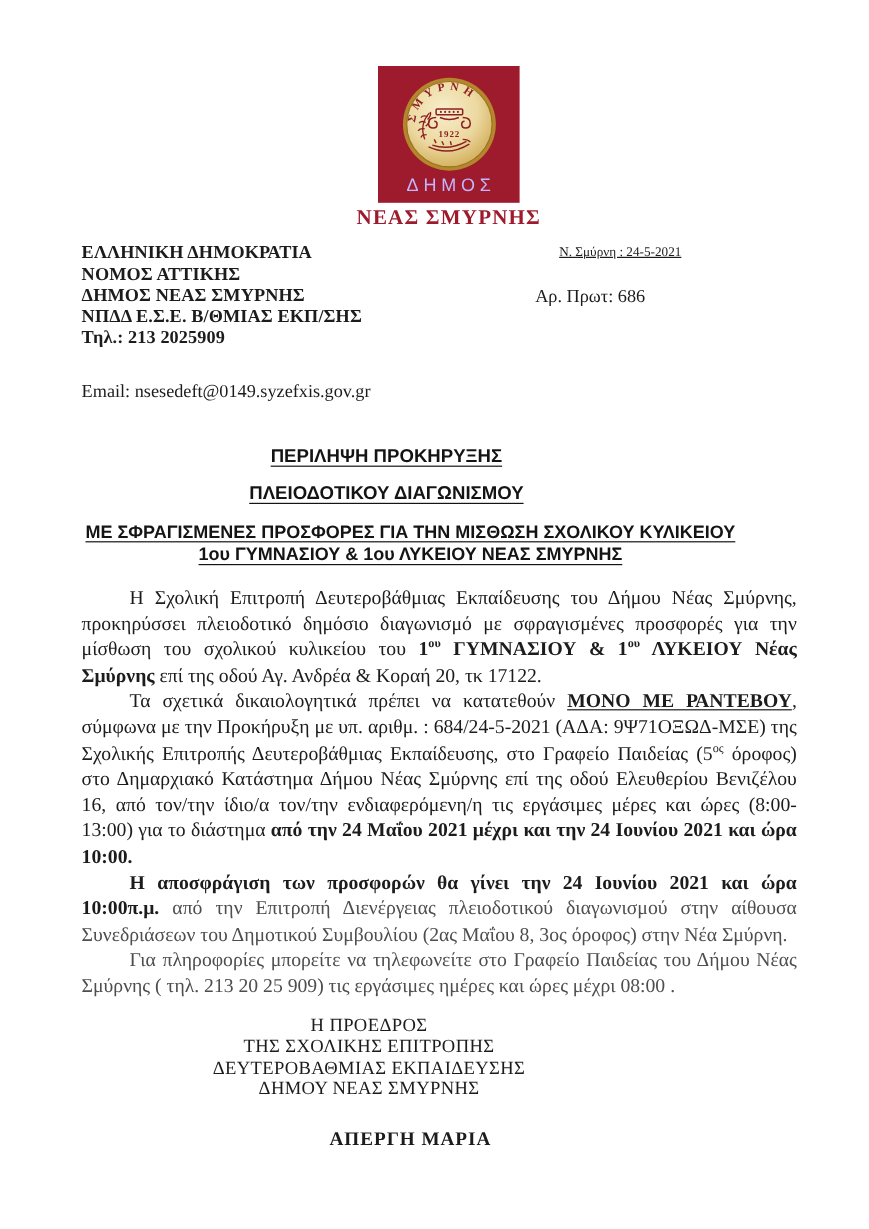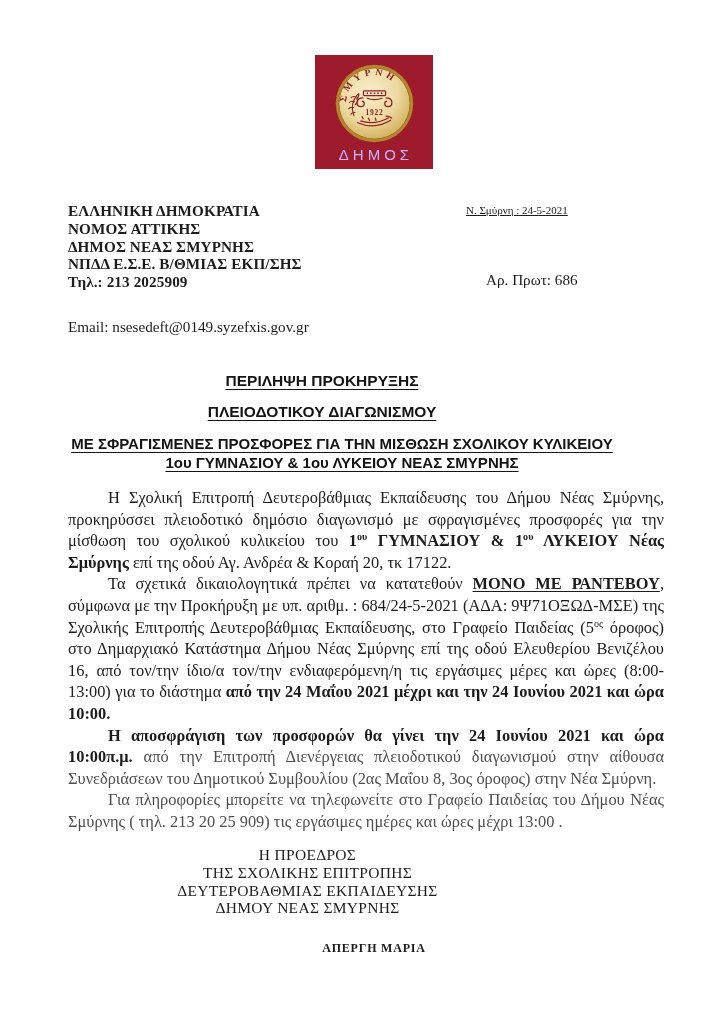--- a/index.html
+++ b/index.html
@@ -34,21 +34,21 @@
     font-weight:bold; font-size:17.5px; letter-spacing:1px;
     white-space:nowrap;
   }
   
   .agency-lines{
     position:absolute; left:68px; top:202px;
     font-weight:bold; font-size:15.2px; line-height:17.8px;
     letter-spacing:0.1px; white-space:nowrap;
   }
   .meta-date{ position:absolute; left:466px; top:204px; font-size:11px; white-space:nowrap;text-decoration:underline;}
-  .meta-prot{ position:absolute; left:486px; top:239px; font-size:15.2px; white-space:nowrap;margin-top:32px;}
+  .meta-prot{ position:absolute; left:446px; top:239px; font-size:15.2px; white-space:nowrap;}
   .email-line{ position:absolute; left:68px; top:318px; font-size:15.2px; white-space:nowrap;}
   
   .doc-title{
     position:absolute; left:0; width:644px; text-align:center;
     font-family:"Liberation Sans", sans-serif;
     font-weight:bold; color:#141414;
   }
   .t1{ top:372px; font-size:15.5px; }
   .t2{ top:403px; font-size:15.5px; }
   .t3{ top:435px; font-size:15px; line-height:18.5px; padding:0 40px; width:604px; }
@@ -64,21 +64,21 @@
   .document-body .gray{ color:#4e4e4e; }
   .document-body sup{ font-size:62%; line-height:0; }
   
   .signature-block{
     position:absolute; left:0; top:846px; width:615px;
     text-align:center; font-size:15.5px; line-height:17.8px;
     letter-spacing:0.3px;
   }
   .signer-name{
     position:absolute; left:0; top:941px; width:684px;
-    text-align:center; font-weight:bold; font-size:12px; letter-spacing:0.8px;margin-left:32px;
+    text-align:center; font-weight:bold; font-size:16px; letter-spacing:0.8px;
   }
 </style>
 </head>
 <body>
 
 <div class="logo-wrap">
   <div class="logo-square" style="background:#9e1b2d;">
     <svg class="logo-coin" viewBox="0 0 100 100" aria-hidden="true">
       <defs>
         <radialGradient id="gface" cx="42%" cy="34%" r="75%">
@@ -121,20 +121,21 @@
 
       <g stroke="#8c2022" fill="none" stroke-width="1.5">
         <path d="M28,74 q22,10 43,-3"></path>
         <path d="M32,72 q18,6 36,-4"></path>
         <path d="M64,66 q6,0 8,3"></path>
         <path d="M36,70 l-2,-4 M44,72 l-2,-4 M52,72 l-1,-4"></path>
       </g>
     </svg>
     <div class="logo-dimos" style="color:#c4b5fd;">ΔΗΜΟΣ</div>
   </div>
+  <div class="logo-name" style="color:#9e1b2d;">ΝΕΑΣ ΣΜΥΡΝΗΣ</div>
 </div>
 
 <div class="agency-lines">
     <div>ΕΛΛΗΝΙΚΗ ΔΗΜΟΚΡΑΤΙΑ</div>
     <div>ΝΟΜΟΣ ΑΤΤΙΚΗΣ</div>
     <div>ΔΗΜΟΣ ΝΕΑΣ ΣΜΥΡΝΗΣ</div>
     <div>ΝΠΔΔ Ε.Σ.Ε. Β/ΘΜΙΑΣ ΕΚΠ/ΣΗΣ</div>
     <div>Τηλ.: 213 2025909</div>
   </div>
 
@@ -150,21 +151,21 @@
 </div>
 <div class="doc-title t3">
   <div><span class="ul">ΜΕ ΣΦΡΑΓΙΣΜΕΝΕΣ ΠΡΟΣΦΟΡΕΣ ΓΙΑ ΤΗΝ ΜΙΣΘΩΣΗ ΣΧΟΛΙΚΟΥ ΚΥΛΙΚΕΙΟΥ</span></div>
   <div><span class="ul">1ου ΓΥΜΝΑΣΙΟΥ &amp; 1ου ΛΥΚΕΙΟΥ ΝΕΑΣ ΣΜΥΡΝΗΣ</span></div>
 </div>
 
 <div class="document-body">
     <p><span>Η Σχολική Επιτροπή Δευτεροβάθμιας Εκπαίδευσης του Δήμου Νέας Σμύρνης, προκηρύσσει πλειοδοτικό δημόσιο διαγωνισμό με σφραγισμένες προσφορές για την μίσθωση του σχολικού κυλικείου του </span><span class="b">1</span><sup class="b">ου</sup><span class="b"> ΓΥΜΝΑΣΙΟΥ &amp; 1</span><sup class="b">ου</sup><span class="b"> ΛΥΚΕΙΟΥ Νέας Σμύρνης</span><span> επί της οδού Αγ. Ανδρέα &amp; Κοραή 20, τκ 17122.</span></p>
     <p><span>Τα σχετικά δικαιολογητικά πρέπει να κατατεθούν </span><span class="b u">ΜΟΝΟ ΜΕ ΡΑΝΤΕΒΟΥ</span><span>, σύμφωνα με την Προκήρυξη με υπ. αριθμ. : 684/24-5-2021 (ΑΔΑ: 9Ψ71ΟΞΩΔ-ΜΣΕ) της Σχολικής Επιτροπής Δευτεροβάθμιας Εκπαίδευσης, στο Γραφείο Παιδείας (5</span><sup>ος</sup><span> όροφος) στο Δημαρχιακό Κατάστημα Δήμου Νέας Σμύρνης επί της οδού Ελευθερίου Βενιζέλου 16, από τον/την ίδιο/α τον/την ενδιαφερόμενη/η  τις εργάσιμες μέρες και ώρες (8:00-13:00) για το διάστημα </span><span class="b">από την 24 Μαΐου 2021 μέχρι και την 24 Ιουνίου 2021 και ώρα 10:00.</span></p>
     <p><span class="b">Η αποσφράγιση των προσφορών θα γίνει την 24 Ιουνίου 2021 και ώρα 10:00π.μ.</span><span class="gray"> από την Επιτροπή Διενέργειας πλειοδοτικού διαγωνισμού στην αίθουσα Συνεδριάσεων του Δημοτικού Συμβουλίου (2ας Μαΐου 8, 3ος όροφος) στην Νέα Σμύρνη.</span></p>
-    <p><span class="gray">Για πληροφορίες μπορείτε να τηλεφωνείτε  στο Γραφείο Παιδείας του Δήμου Νέας Σμύρνης ( τηλ. 213 20 25 909) τις εργάσιμες ημέρες και ώρες μέχρι 13:00 .</span></p>
+    <p><span class="gray">Για πληροφορίες μπορείτε να τηλεφωνείτε  στο Γραφείο Παιδείας του Δήμου Νέας Σμύρνης ( τηλ. 213 20 25 909) τις εργάσιμες ημέρες και ώρες μέχρι 08:00 .</span></p>
   </div>
 
 <div class="signature-block">
     <div>Η ΠΡΟΕΔΡΟΣ</div>
     <div>ΤΗΣ ΣΧΟΛΙΚΗΣ ΕΠΙΤΡΟΠΗΣ</div>
     <div>ΔΕΥΤΕΡΟΒΑΘΜΙΑΣ ΕΚΠΑΙΔΕΥΣΗΣ</div>
     <div>ΔΗΜΟΥ ΝΕΑΣ ΣΜΥΡΝΗΣ</div>
   </div>
 <div class="signer-name">ΑΠΕΡΓΗ ΜΑΡΙΑ</div>
 

